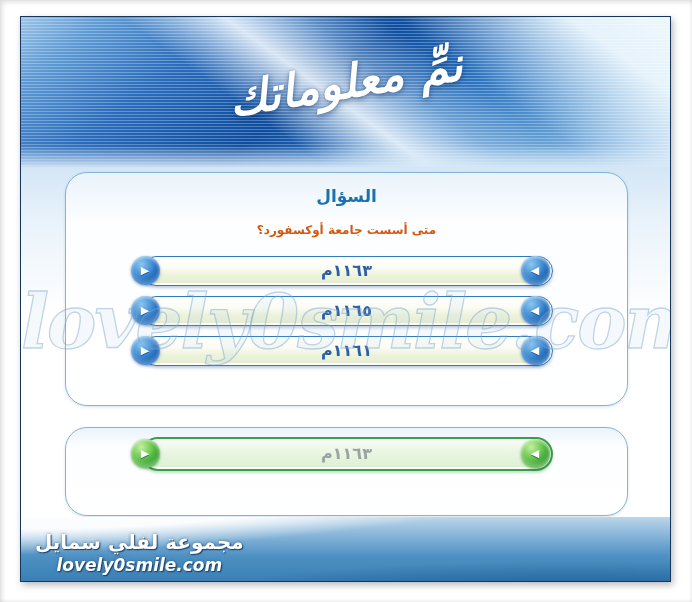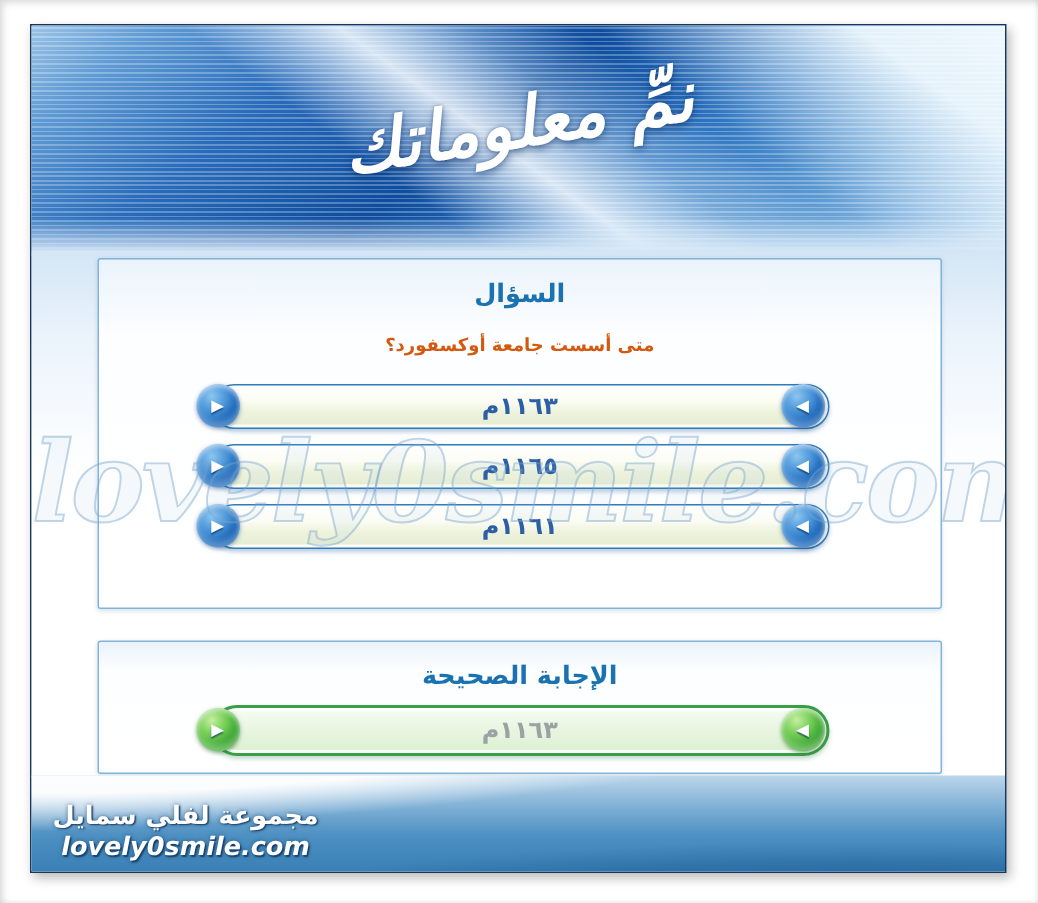--- a/index.html
+++ b/index.html
@@ -40,21 +40,21 @@
     text-shadow:0 2px 6px rgba(10,50,110,.55), 0 0 2px rgba(20,70,140,.5);
     z-index:2;
   }
   
   .body-bg {
     position:absolute; left:0; top:150px; width:100%; bottom:63px;
     background:linear-gradient(180deg, #d4e6f5 0%, #eaf3fb 16%, #ffffff 42%, #ffffff 100%);
   }
   .panel {
     position:absolute; left:44px; width:563px;
-    border:1px solid #82b4d8; border-radius:2px;
+    border:1px solid #82b4d8; border-radius:22px;
     background:linear-gradient(180deg, #eaf3fb 0%, #fdfeff 22%, #ffffff 100%);
     box-shadow:0 1px 3px rgba(90,140,180,.25);
     z-index:3; text-align:center;
   }
   .panel-question { top:155px; height:234px; }
   .panel-answer   { top:410px; height:89px; }
   .panel-title {
     margin-top:13px; font-size:17px; font-weight:bold; color:#1a72b0;
   }
   .question-text {
@@ -117,21 +117,21 @@
     transform:rotate(-4deg);
   }
   .wave::after {
     content:""; position:absolute; right:-15%; bottom:-60%; width:100%; height:130%;
     background:radial-gradient(ellipse 100% 100% at 70% 100%, rgba(22,82,140,.55) 40%, rgba(22,82,140,0) 70%);
   }
   .footer {
     position:absolute; left:14px; bottom:5px; z-index:5; text-align:center;
     color:#ffffff; line-height:1.25;
   }
-  .footer .ar { font-size:17px; font-weight:bold;
+  .footer .ar { font-size:20px; font-weight:bold;
     text-shadow:1px 1px 1px rgba(20,60,100,.9), 0 0 3px rgba(20,60,100,.6); }
   .footer .en { font-size:17px; font-weight:bold; font-style:italic;
     text-shadow:1px 1px 1px rgba(20,60,100,.9), 0 0 3px rgba(20,60,100,.6); }
 </style>
 </head>
 <body>
 
 <div class="card">
 
   <div class="header">
@@ -160,21 +160,20 @@
       <div class="bar-row">
         <div class="orb orb-blue orb-left">▶</div>
         <div class="bar" dir="rtl">١١٦١م</div>
         <div class="orb orb-blue orb-right">◀</div>
       </div>
 
     </div>
   </div>
 
   <div class="panel panel-answer" dir="rtl">
-    <div class="panel-title">الإجابة الصحيحة</div>
     <div class="answer-row">
       <div class="orb orb-green orb-left">▶</div>
       <div class="bar-answer" dir="rtl">١١٦٣م</div>
       <div class="orb orb-green orb-right">◀</div>
     </div>
   </div>
 
   <div class="watermark">lovely0smile.com</div>
 
   <div class="wave"></div>

